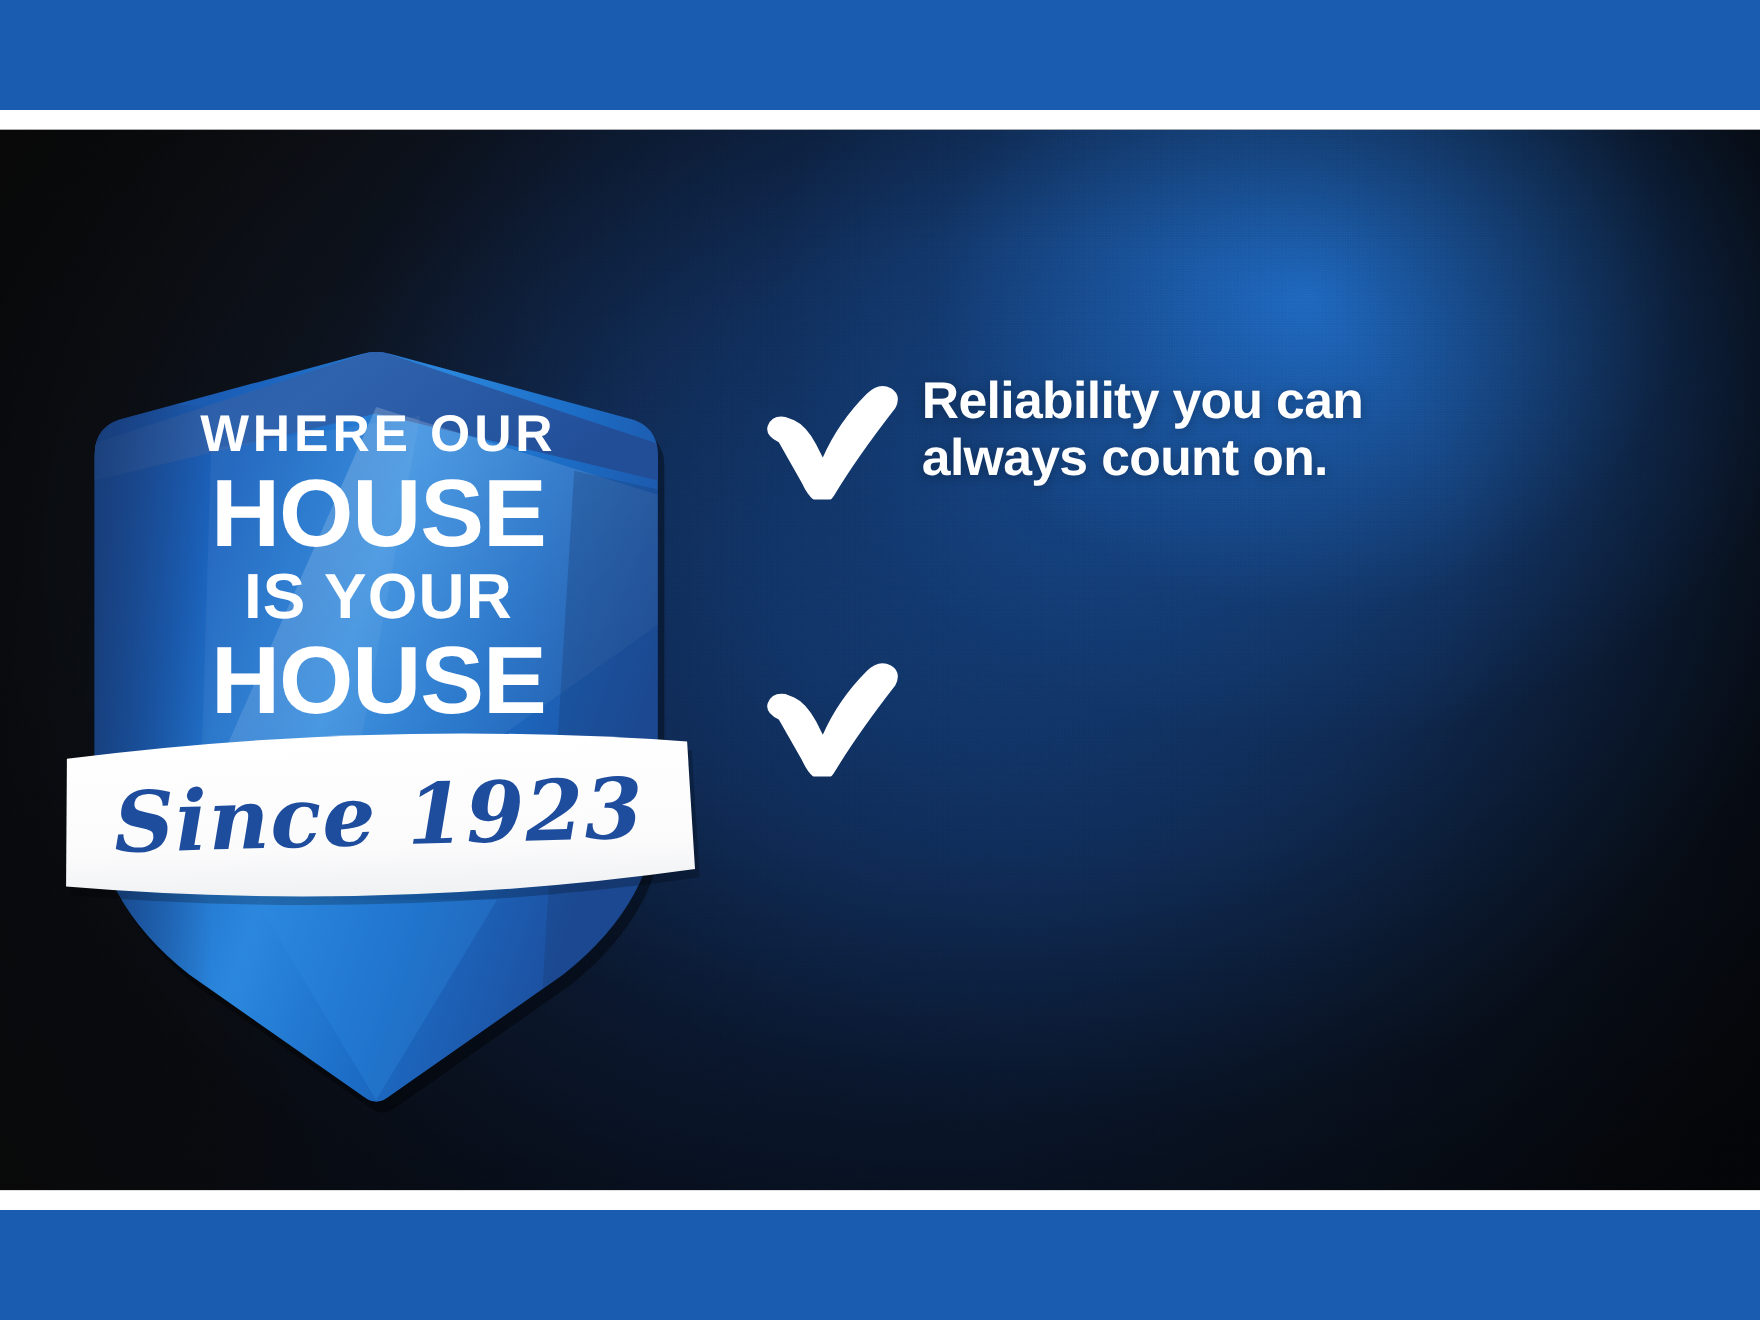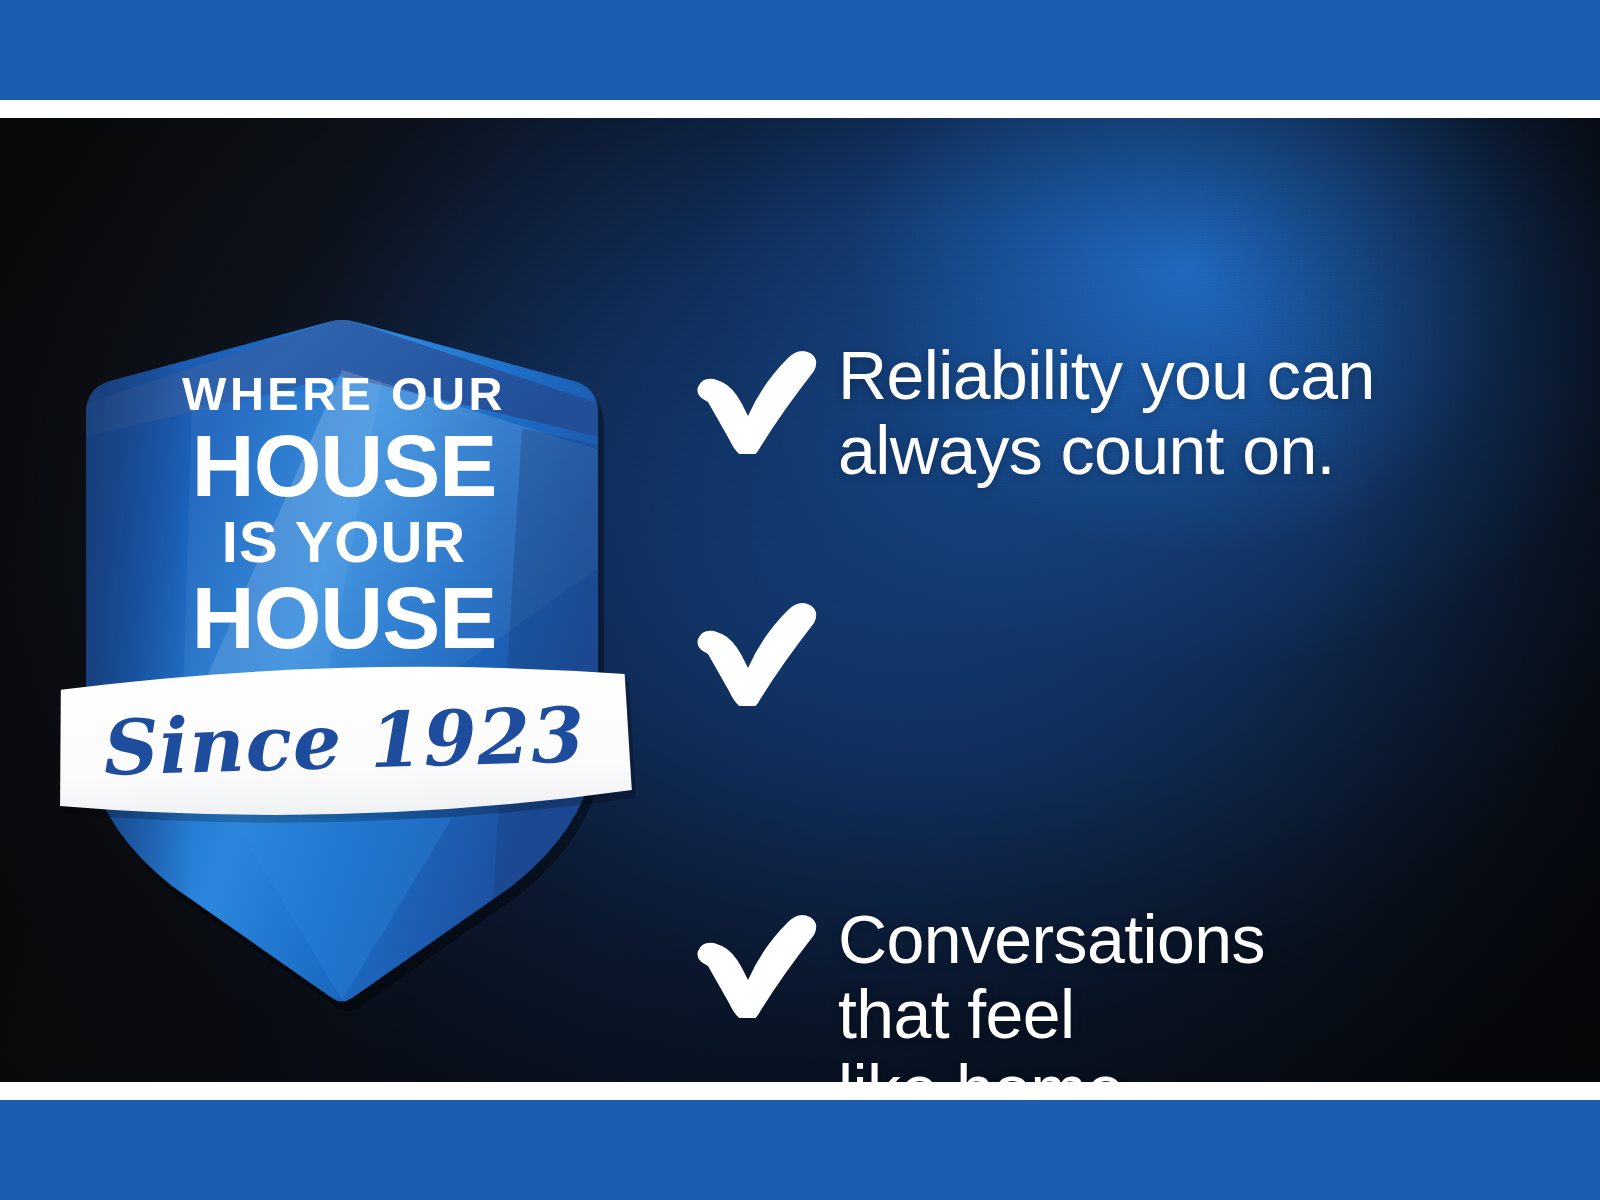--- a/index.html
+++ b/index.html
@@ -64,21 +64,21 @@
     fill:#1f4d9e;font-family:"DejaVu Serif", serif;font-style:italic;font-weight:bold;
     font-size:76px;text-anchor:middle;letter-spacing:1px;
   }
 
   
   #bullets{position:absolute;left:660px;top:118px;width:820px;height:964px;}
   .bullet{position:absolute;display:flex;align-items:flex-start;}
   .bullet .check{flex:0 0 auto;width:150px;height:120px;margin-right:10px;}
   .bullet .check svg{display:block;width:100%;height:100%;}
   .bullet .copy{
-    color:#ffffff;font-weight:normal;font-size:68px;line-height:1.10;
+    color:#ffffff;font-weight:bold;font-size:47px;line-height:1.10;
     letter-spacing:-0.6px;white-space:pre-line;
     text-shadow:0 2px 10px rgba(0,0,0,.28);
     padding-top:4px;
   }
   #b1{left:18px;top:98px;}
   #b2{left:18px;top:350px;}
   #b3{left:18px;top:662px;}
 </style>
 </head>
 <body>
@@ -178,30 +178,20 @@
       </div>
 
       <div class="bullet" id="b2">
         <span class="check">
           <svg viewBox="0 0 150 120" xmlns="http://www.w3.org/2000/svg">
             <path d="M20 53 Q24 43 36 45 L44 48 Q55 53 64 70 L70 82 Q84 50 110 24 Q121 13 132 19 Q142 25 136 37 Q101 82 80 117 Q73 127 64 122 Q57 118 51 105 L30 68 Q17 62 20 53 Z" fill="#ffffff"></path>
           </svg>
         </span>
       </div>
 
-      <div class="bullet" id="b3">
-        <span class="check">
-          <svg viewBox="0 0 150 120" xmlns="http://www.w3.org/2000/svg">
-            <path d="M20 53 Q24 43 36 45 L44 48 Q55 53 64 70 L70 82 Q84 50 110 24 Q121 13 132 19 Q142 25 136 37 Q101 82 80 117 Q73 127 64 122 Q57 118 51 105 L30 68 Q17 62 20 53 Z" fill="#ffffff"></path>
-          </svg>
-        </span>
-        <span class="copy">Conversations
-that feel
-like home.</span>
-      </div>
 
     </div>
   </div>
 
   <div class="rule rule-bottom"></div>
   <div class="bar bar-bottom"></div>
 
 </div>
 
 </body></html>

